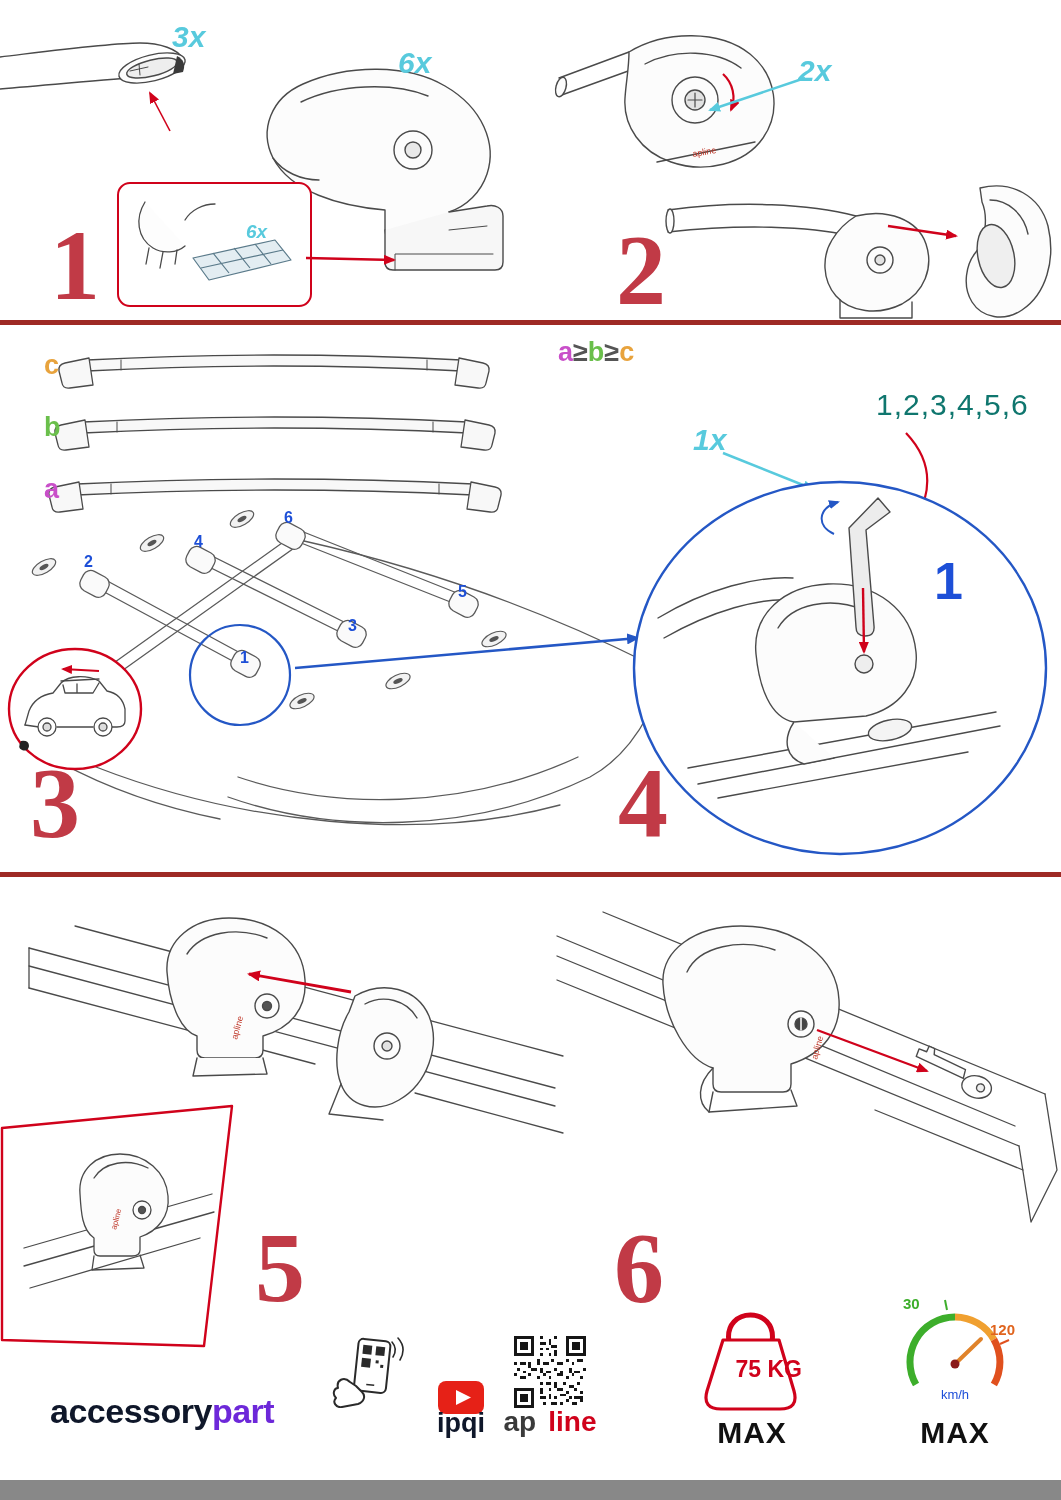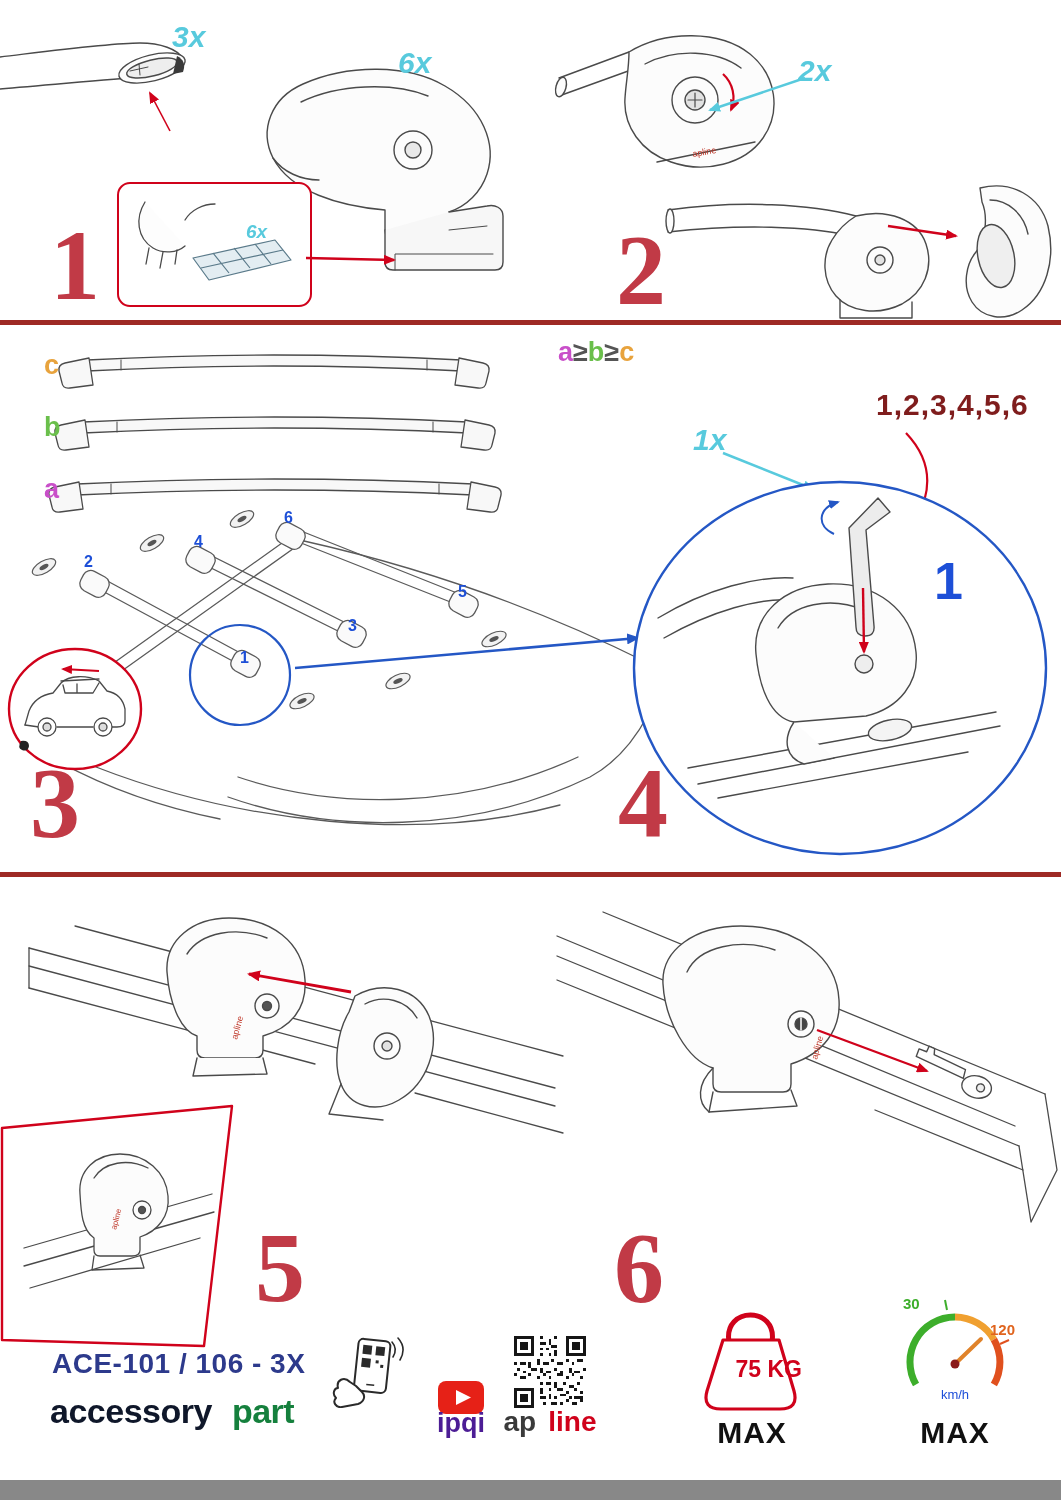--- a/index.html
+++ b/index.html
@@ -4,31 +4,31 @@
 <style>
   html,body{margin:0;padding:0;background:#888;}
   .page{position:relative;width:1061px;height:1480px;background:#ffffff;margin:0 auto;
         font-family:"Liberation Sans",sans-serif;overflow:hidden;}
   .abs{position:absolute;}
   .step-num{font-family:"Liberation Serif",serif;font-weight:700;font-size:100px;
             color:#c13a46;line-height:1;}
   .cyan-label{font-style:italic;font-weight:700;font-size:30px;color:#58cadd;line-height:1;}
   .cyan-label.small{font-size:19px;}
   .pos-num{font-weight:700;font-size:16px;color:#1d4fd7;line-height:1;}
-  .seq{font-weight:700;font-size:30px;color:#7f1d1d;letter-spacing:1px;line-height:1;}
+  .seq{font-weight:400;font-size:30px;color:#0f766e;letter-spacing:1px;line-height:1;}
   .big-one{font-weight:700;font-size:52px;color:#1d4fd7;line-height:1;}
   .stack-label{font-weight:700;font-size:27px;line-height:1;}
   .lab-a{color:#c94fc9;} .lab-b{color:#6abf4b;} .lab-c{color:#e8a33d;} .lab-ge{color:#555;}
   .ineq{font-weight:700;font-size:27px;line-height:1;}
   .divider{position:absolute;left:0;width:100%;height:5px;background:#9e2a25;}
   .model-text{font-weight:700;font-size:28px;color:#2d3a8c;letter-spacing:.5px;line-height:1;}
   .brand1{font-weight:700;font-size:34px;line-height:1;letter-spacing:-.5px;}
-  .brand1 .blk{color:#0f172a;} .brand1 .red{color:#15803d;margin-left:20px;}
+  .brand1 .blk{color:#0f172a;} .brand1 .red{color:#6d28d9;}
   .mdak{font-weight:700;font-size:25px;color:#454545;letter-spacing:2px;text-align:center;line-height:1;}
-  .ipqi{font-weight:700;font-size:27px;color:#4c1d95;text-align:center;line-height:1;}
+  .ipqi{font-weight:700;font-size:27px;color:#0f172a;text-align:center;line-height:1;}
   .apline{font-weight:700;font-size:28px;text-align:center;line-height:1;}
   .apline .blk{color:#3a3a3a;} .apline .red{color:#d0021b;margin-left:12px;}
   .weight-val{font-weight:700;font-size:23px;color:#d0021b;text-align:right;line-height:1;}
   .max-text{font-weight:800;font-size:30px;color:#111;text-align:center;line-height:1;letter-spacing:1px;}
   .gauge-60{font-weight:700;font-size:15px;color:#3dae2b;line-height:1;}
   .gauge-120{font-weight:700;font-size:15px;color:#e0641e;line-height:1;}
   .kmh{font-size:13px;color:#1d4ed8;text-align:center;line-height:1;}
   svg{display:block;}
   svg text{font-family:"Liberation Sans",sans-serif;}
 </style>
@@ -388,21 +388,20 @@
     <g transform="rotate(14 420 196)" stroke="#4a4a4a" fill="#fdfdfd" stroke-width="1.4" stroke-linejoin="round">
       <ellipse cx="432" cy="196" rx="15" ry="11"></ellipse>
       <circle cx="436" cy="196" r="4" fill="#eeeeee"></circle>
       <path d="M417,191 L366,181 L367,173 L375,174 L376,168 L382,169 L383,175 L417,182 Z"></path>
     </g>
     <line x1="272" y1="142" x2="382" y2="183" stroke="#d0021b" stroke-width="2.4" marker-end="url(#arL)"></line>
   </svg>
 
   <div class="abs step-num" style="left:614px;top:1218px">6</div>
 
-  <div class="abs model-text" style="left:52px;top:1350px">ACE-101 / 106 - 3X</div>
   <div class="abs brand1" style="left:50px;top:1394px">
     <span class="blk">accessory</span><span class="red">part</span>
   </div>
 
   <svg class="abs" style="left:328px;top:1336px" width="78" height="72" viewBox="0 0 78 72">
     <g transform="rotate(6 45 32)" stroke="#2a2a2a" fill="#ffffff" stroke-width="2" stroke-linejoin="round">
       <rect x="28" y="4" width="32" height="52" rx="5"></rect>
       <rect x="33" y="10" width="9" height="9" fill="#2a2a2a" stroke="none"></rect>
       <rect x="46" y="10" width="9" height="9" fill="#2a2a2a" stroke="none"></rect>
       <rect x="33" y="23" width="9" height="9" fill="#2a2a2a" stroke="none"></rect>

